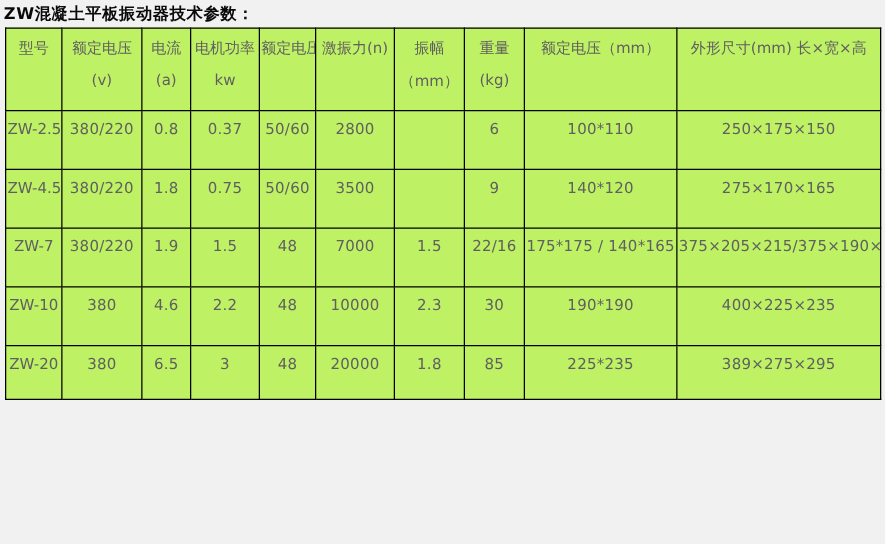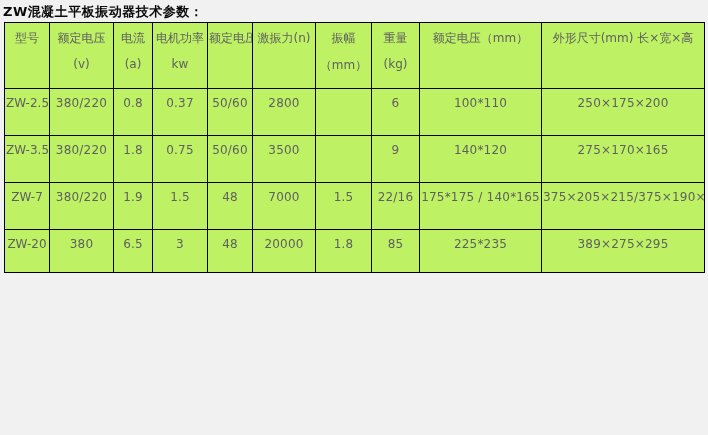--- a/index.html
+++ b/index.html
@@ -117,24 +117,24 @@
         <tr data-name="table-row">
           <td data-name="model-cell">ZW-2.5</td>
           <td data-name="value-cell">380/220</td>
           <td data-name="value-cell">0.8</td>
           <td data-name="value-cell">0.37</td>
           <td data-name="value-cell">50/60</td>
           <td data-name="value-cell">2800</td>
           <td data-name="value-cell"></td>
           <td data-name="value-cell">6</td>
           <td data-name="value-cell">100*110</td>
-          <td data-name="outer-dim-cell">250×175×200</td>
+          <td data-name="outer-dim-cell">250×175×150</td>
         </tr>
         <tr data-name="table-row">
-          <td data-name="model-cell">ZW-3.5</td>
+          <td data-name="model-cell">ZW-4.5</td>
           <td data-name="value-cell">380/220</td>
           <td data-name="value-cell">1.8</td>
           <td data-name="value-cell">0.75</td>
           <td data-name="value-cell">50/60</td>
           <td data-name="value-cell">3500</td>
           <td data-name="value-cell"></td>
           <td data-name="value-cell">9</td>
           <td data-name="value-cell">140*120</td>
           <td data-name="outer-dim-cell">275×170×165</td>
         </tr>
@@ -144,20 +144,32 @@
           <td data-name="value-cell">1.9</td>
           <td data-name="value-cell">1.5</td>
           <td data-name="value-cell">48</td>
           <td data-name="value-cell">7000</td>
           <td data-name="value-cell">1.5</td>
           <td data-name="value-cell">22/16</td>
           <td data-name="value-cell">175*175 / 140*165</td>
           <td data-name="outer-dim-cell">375×205×215/375×190×220</td>
         </tr>
         <tr data-name="table-row">
+          <td data-name="model-cell">ZW-10</td>
+          <td data-name="value-cell">380</td>
+          <td data-name="value-cell">4.6</td>
+          <td data-name="value-cell">2.2</td>
+          <td data-name="value-cell">48</td>
+          <td data-name="value-cell">10000</td>
+          <td data-name="value-cell">2.3</td>
+          <td data-name="value-cell">30</td>
+          <td data-name="value-cell">190*190</td>
+          <td data-name="outer-dim-cell">400×225×235</td>
+        </tr>
+        <tr data-name="table-row">
           <td data-name="model-cell">ZW-20</td>
           <td data-name="value-cell">380</td>
           <td data-name="value-cell">6.5</td>
           <td data-name="value-cell">3</td>
           <td data-name="value-cell">48</td>
           <td data-name="value-cell">20000</td>
           <td data-name="value-cell">1.8</td>
           <td data-name="value-cell">85</td>
           <td data-name="value-cell">225*235</td>
           <td data-name="outer-dim-cell">389×275×295</td>

